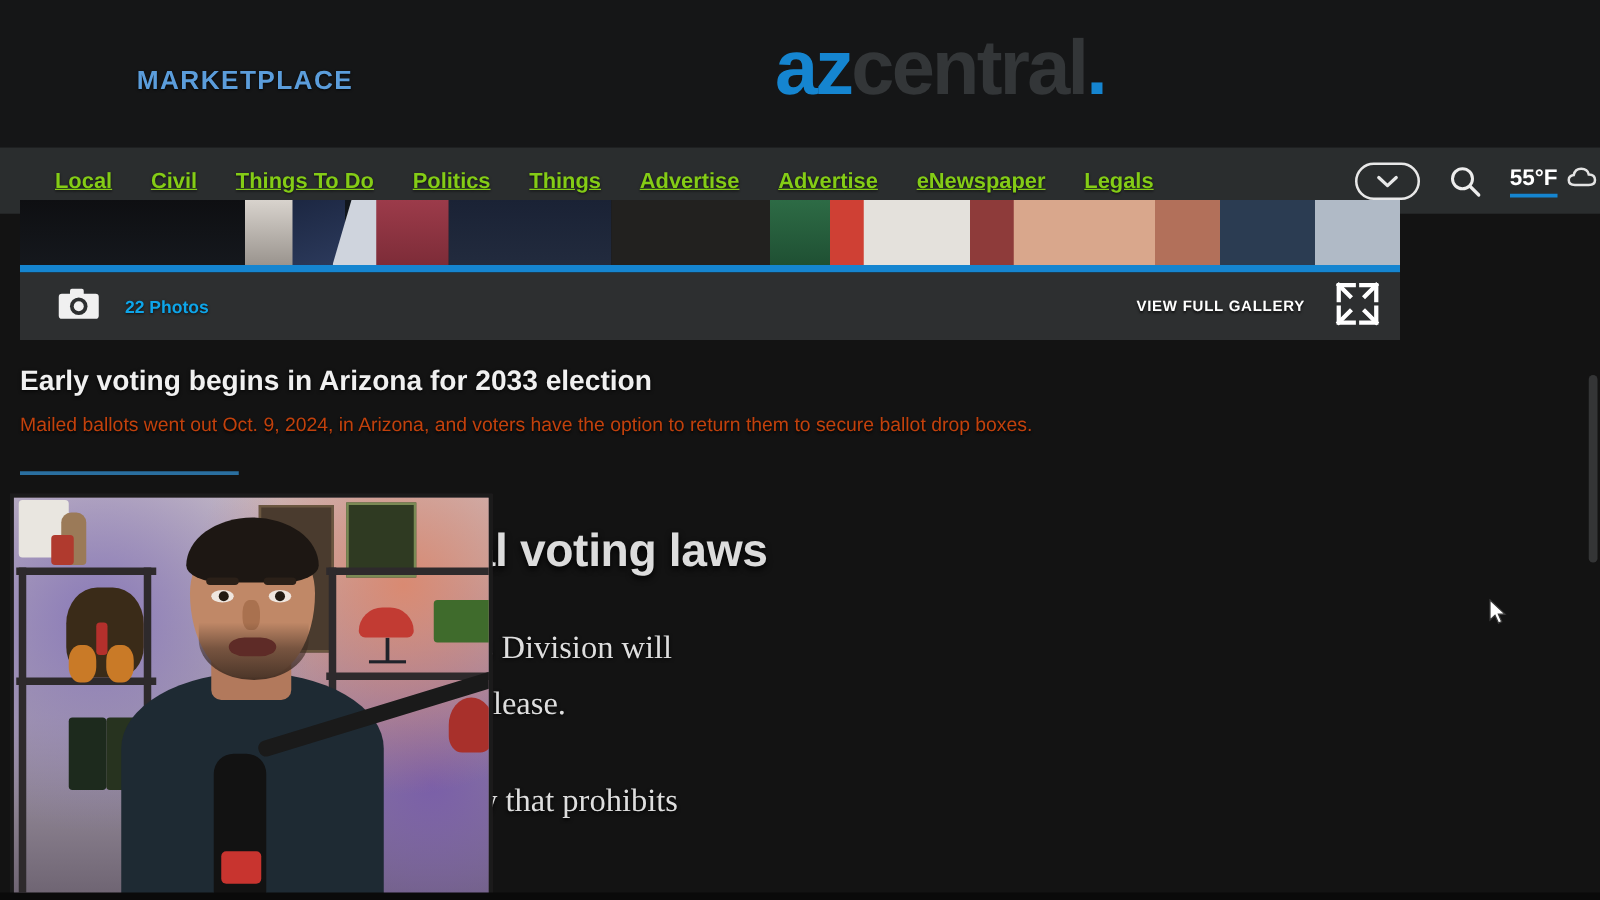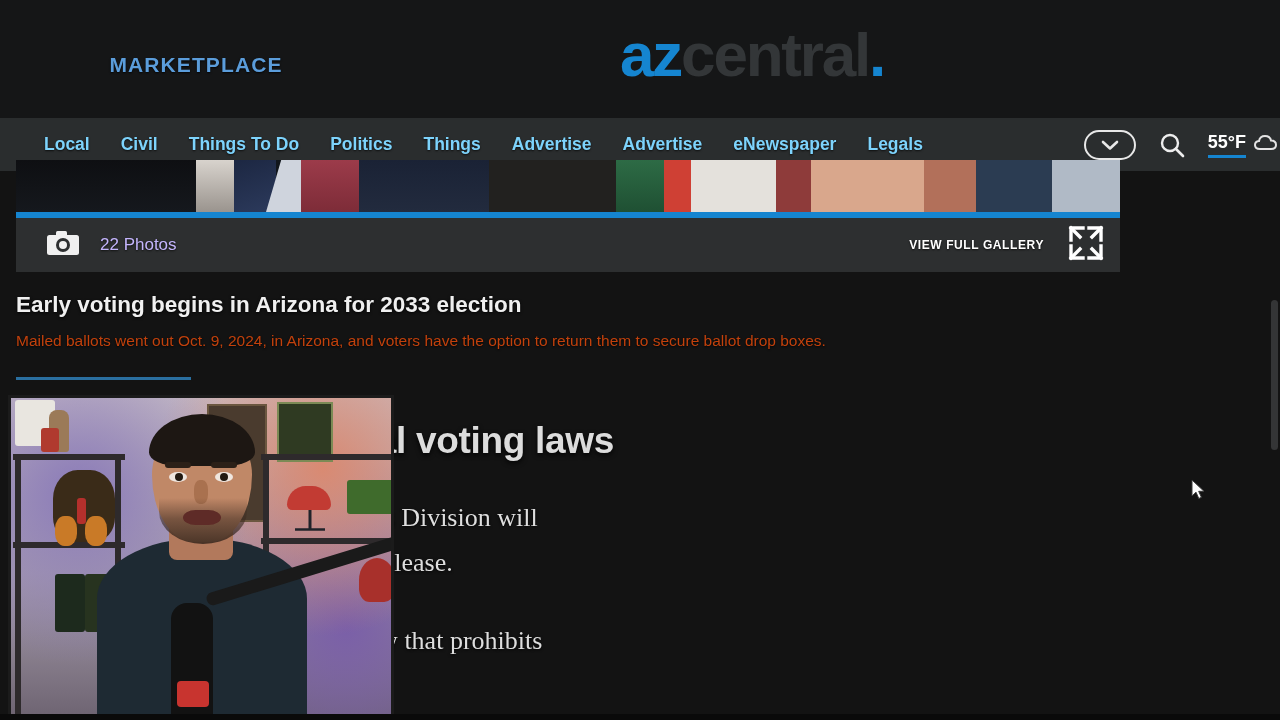--- a/index.html
+++ b/index.html
@@ -35,22 +35,22 @@
   .logo-dot { color:#1585d0; }
 
   
   .navbar {
     position:absolute; left:0; top:118px; width:1280px; height:53px;
     background:#2a2d2e;
     display:flex; align-items:center;
   }
   .nav-items { display:flex; align-items:center; margin-left:44px; gap:31px; }
   .nav-item {
-    color:#7dd3fc; font-size:17.5px; font-weight:bold; white-space:nowrap;
-    text-shadow:0 1px 2px rgba(0,0,0,.7); cursor:pointer;
+    color:#84cc16; font-size:17.5px; font-weight:bold; white-space:nowrap;
+    text-shadow:0 1px 2px rgba(0,0,0,.7); cursor:pointer;text-decoration:underline;
   }
   .nav-right {
     position:absolute; right:0; top:0; height:53px;
     display:flex; align-items:center; gap:22px; padding-right:4px;
   }
   .chevron-pill {
     width:52px; height:30px; border:2px solid #e8e8e8; border-radius:16px;
     display:flex; align-items:center; justify-content:center; cursor:pointer;
   }
   .chevron-pill svg { display:block; }
@@ -71,21 +71,21 @@
   }
   .gp-seg { position:absolute; top:0; height:52px; }
   .gallery-progress { width:1104px; height:6px; background:#1585d0; }
   .gallery-bar {
     width:1104px; height:54px; background:#2d2f30;
     display:flex; align-items:center; justify-content:space-between;
     padding:0 14px 0 30px;
   }
   .gb-left { display:flex; align-items:center; gap:20px; }
   .photos-count {
-    color:#c4b5fd; font-size:17px; font-weight:normal;
+    color:#0ea5e9; font-size:14px; font-weight:bold;
     text-shadow:0 1px 2px rgba(0,0,0,.7);
   }
   .gb-right { display:flex; align-items:center; gap:22px; }
   .gallery-link {
     color:#ffffff; font-size:12px; font-weight:bold; letter-spacing:.6px;
     text-shadow:0 1px 2px rgba(0,0,0,.7); cursor:pointer;
   }
 
   
   .caption-block { position:absolute; left:16px; top:292px; width:1100px; }

